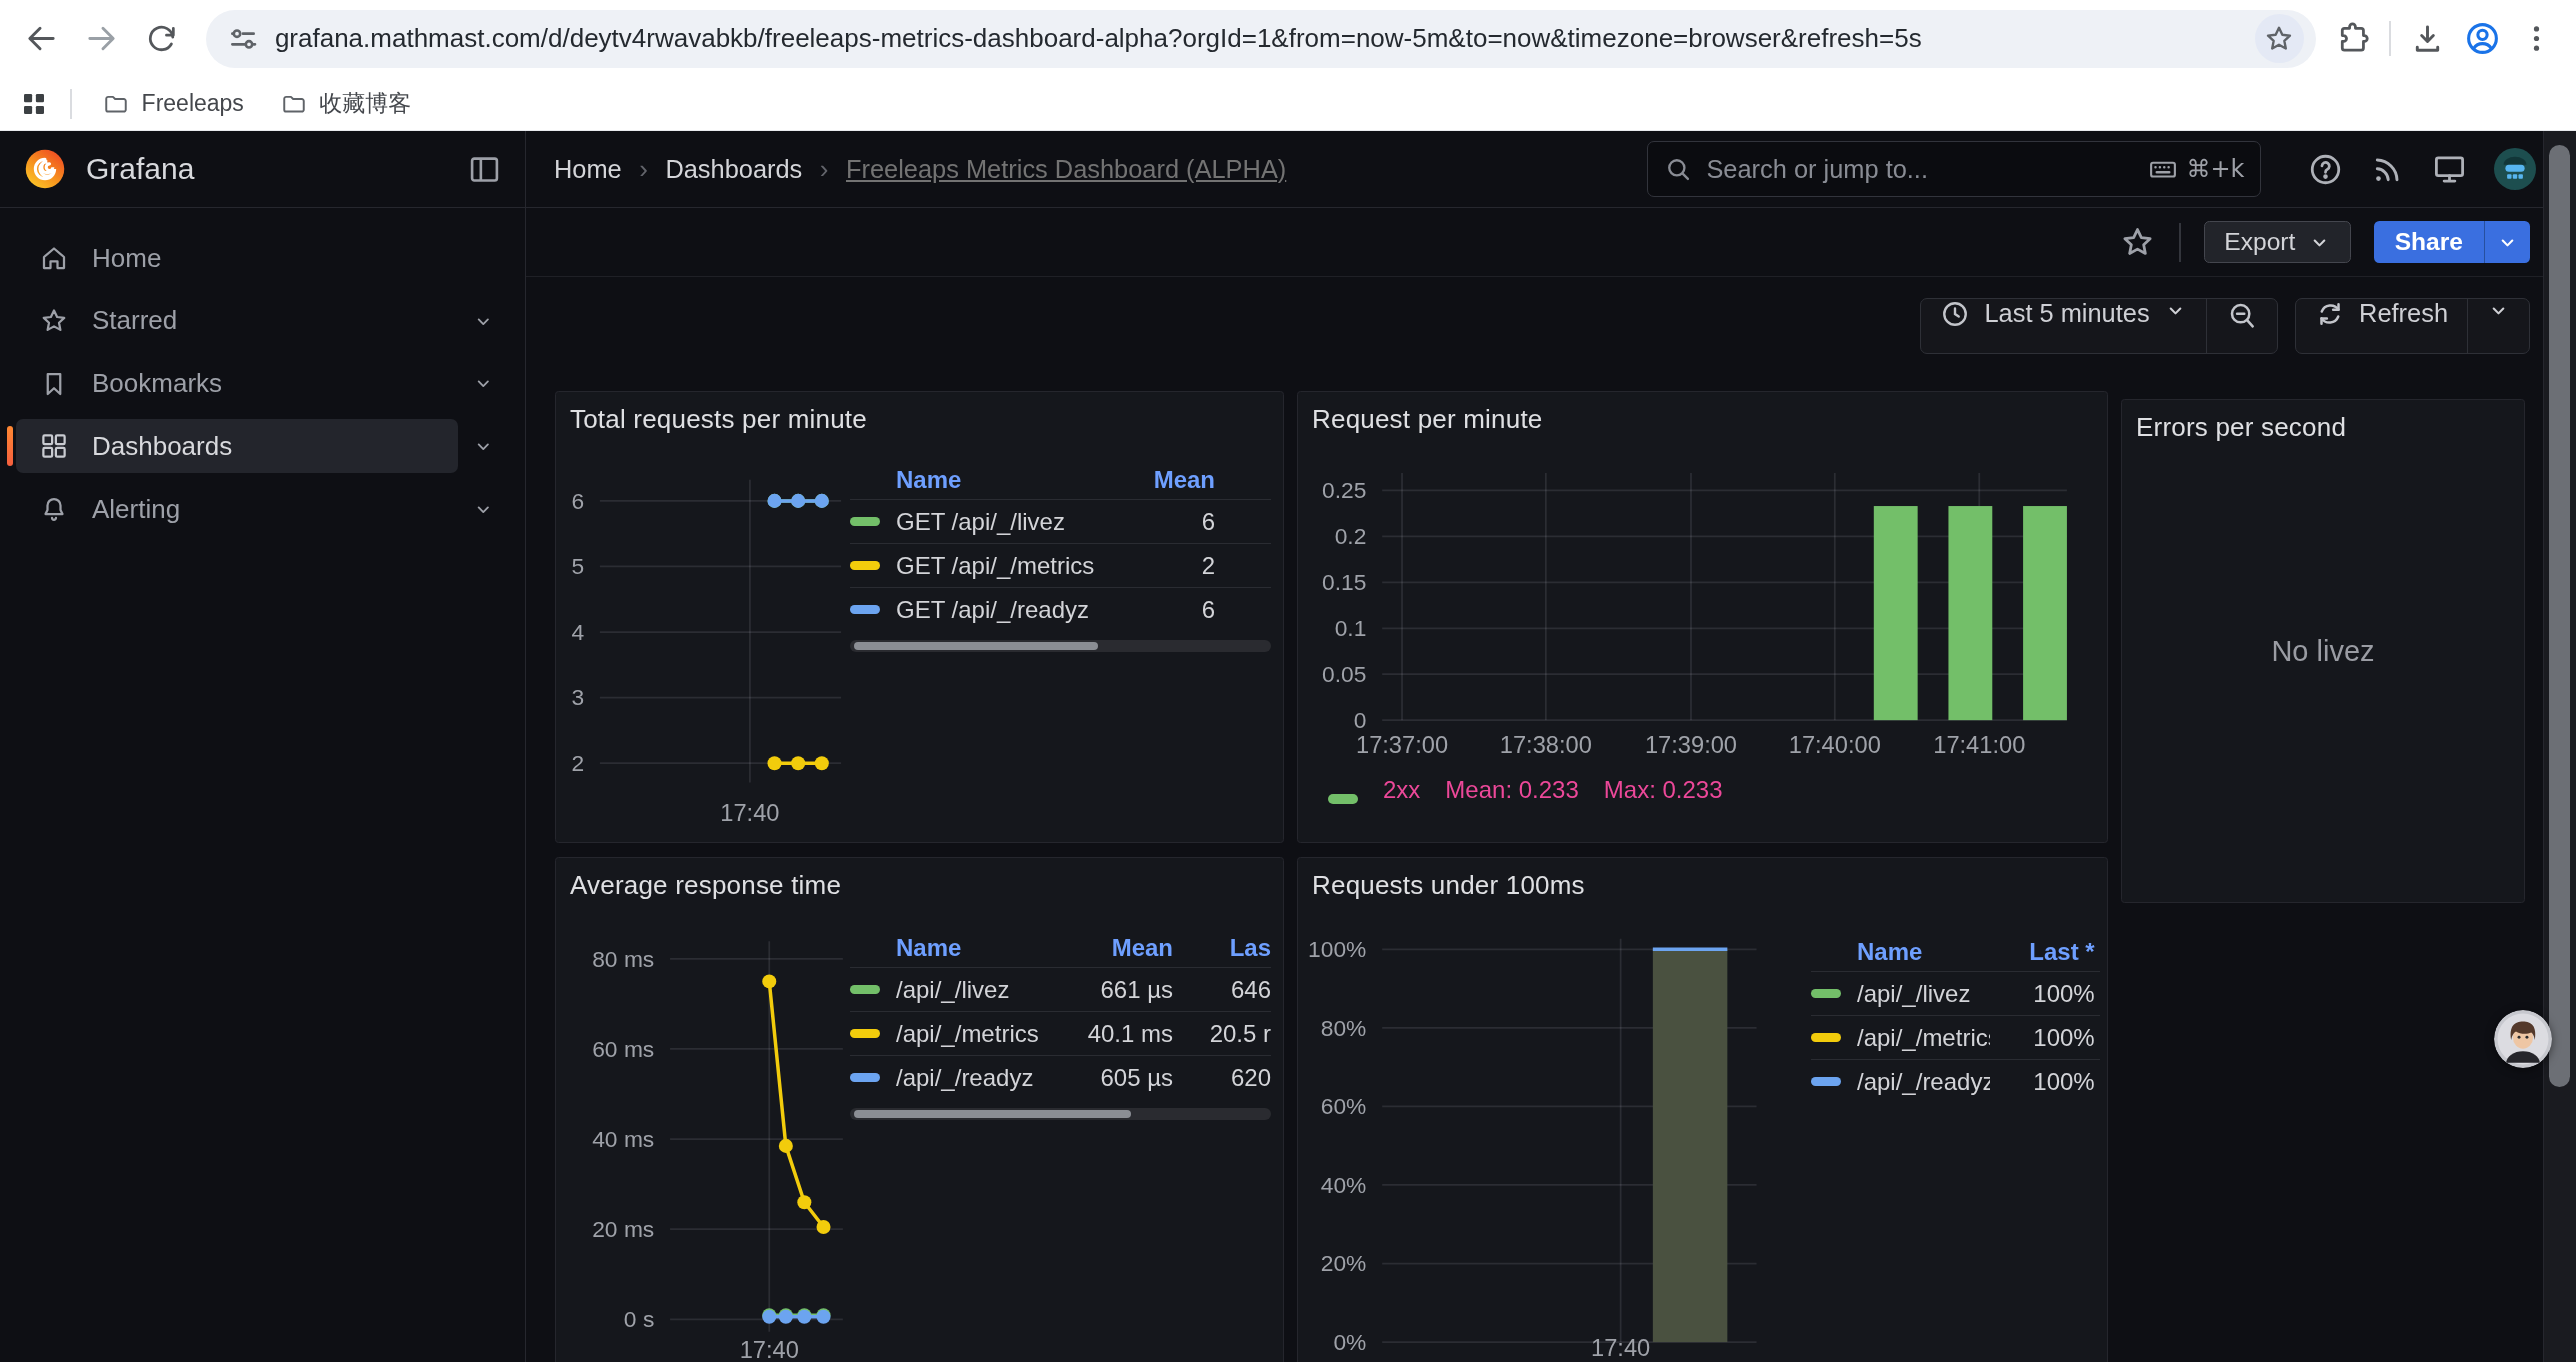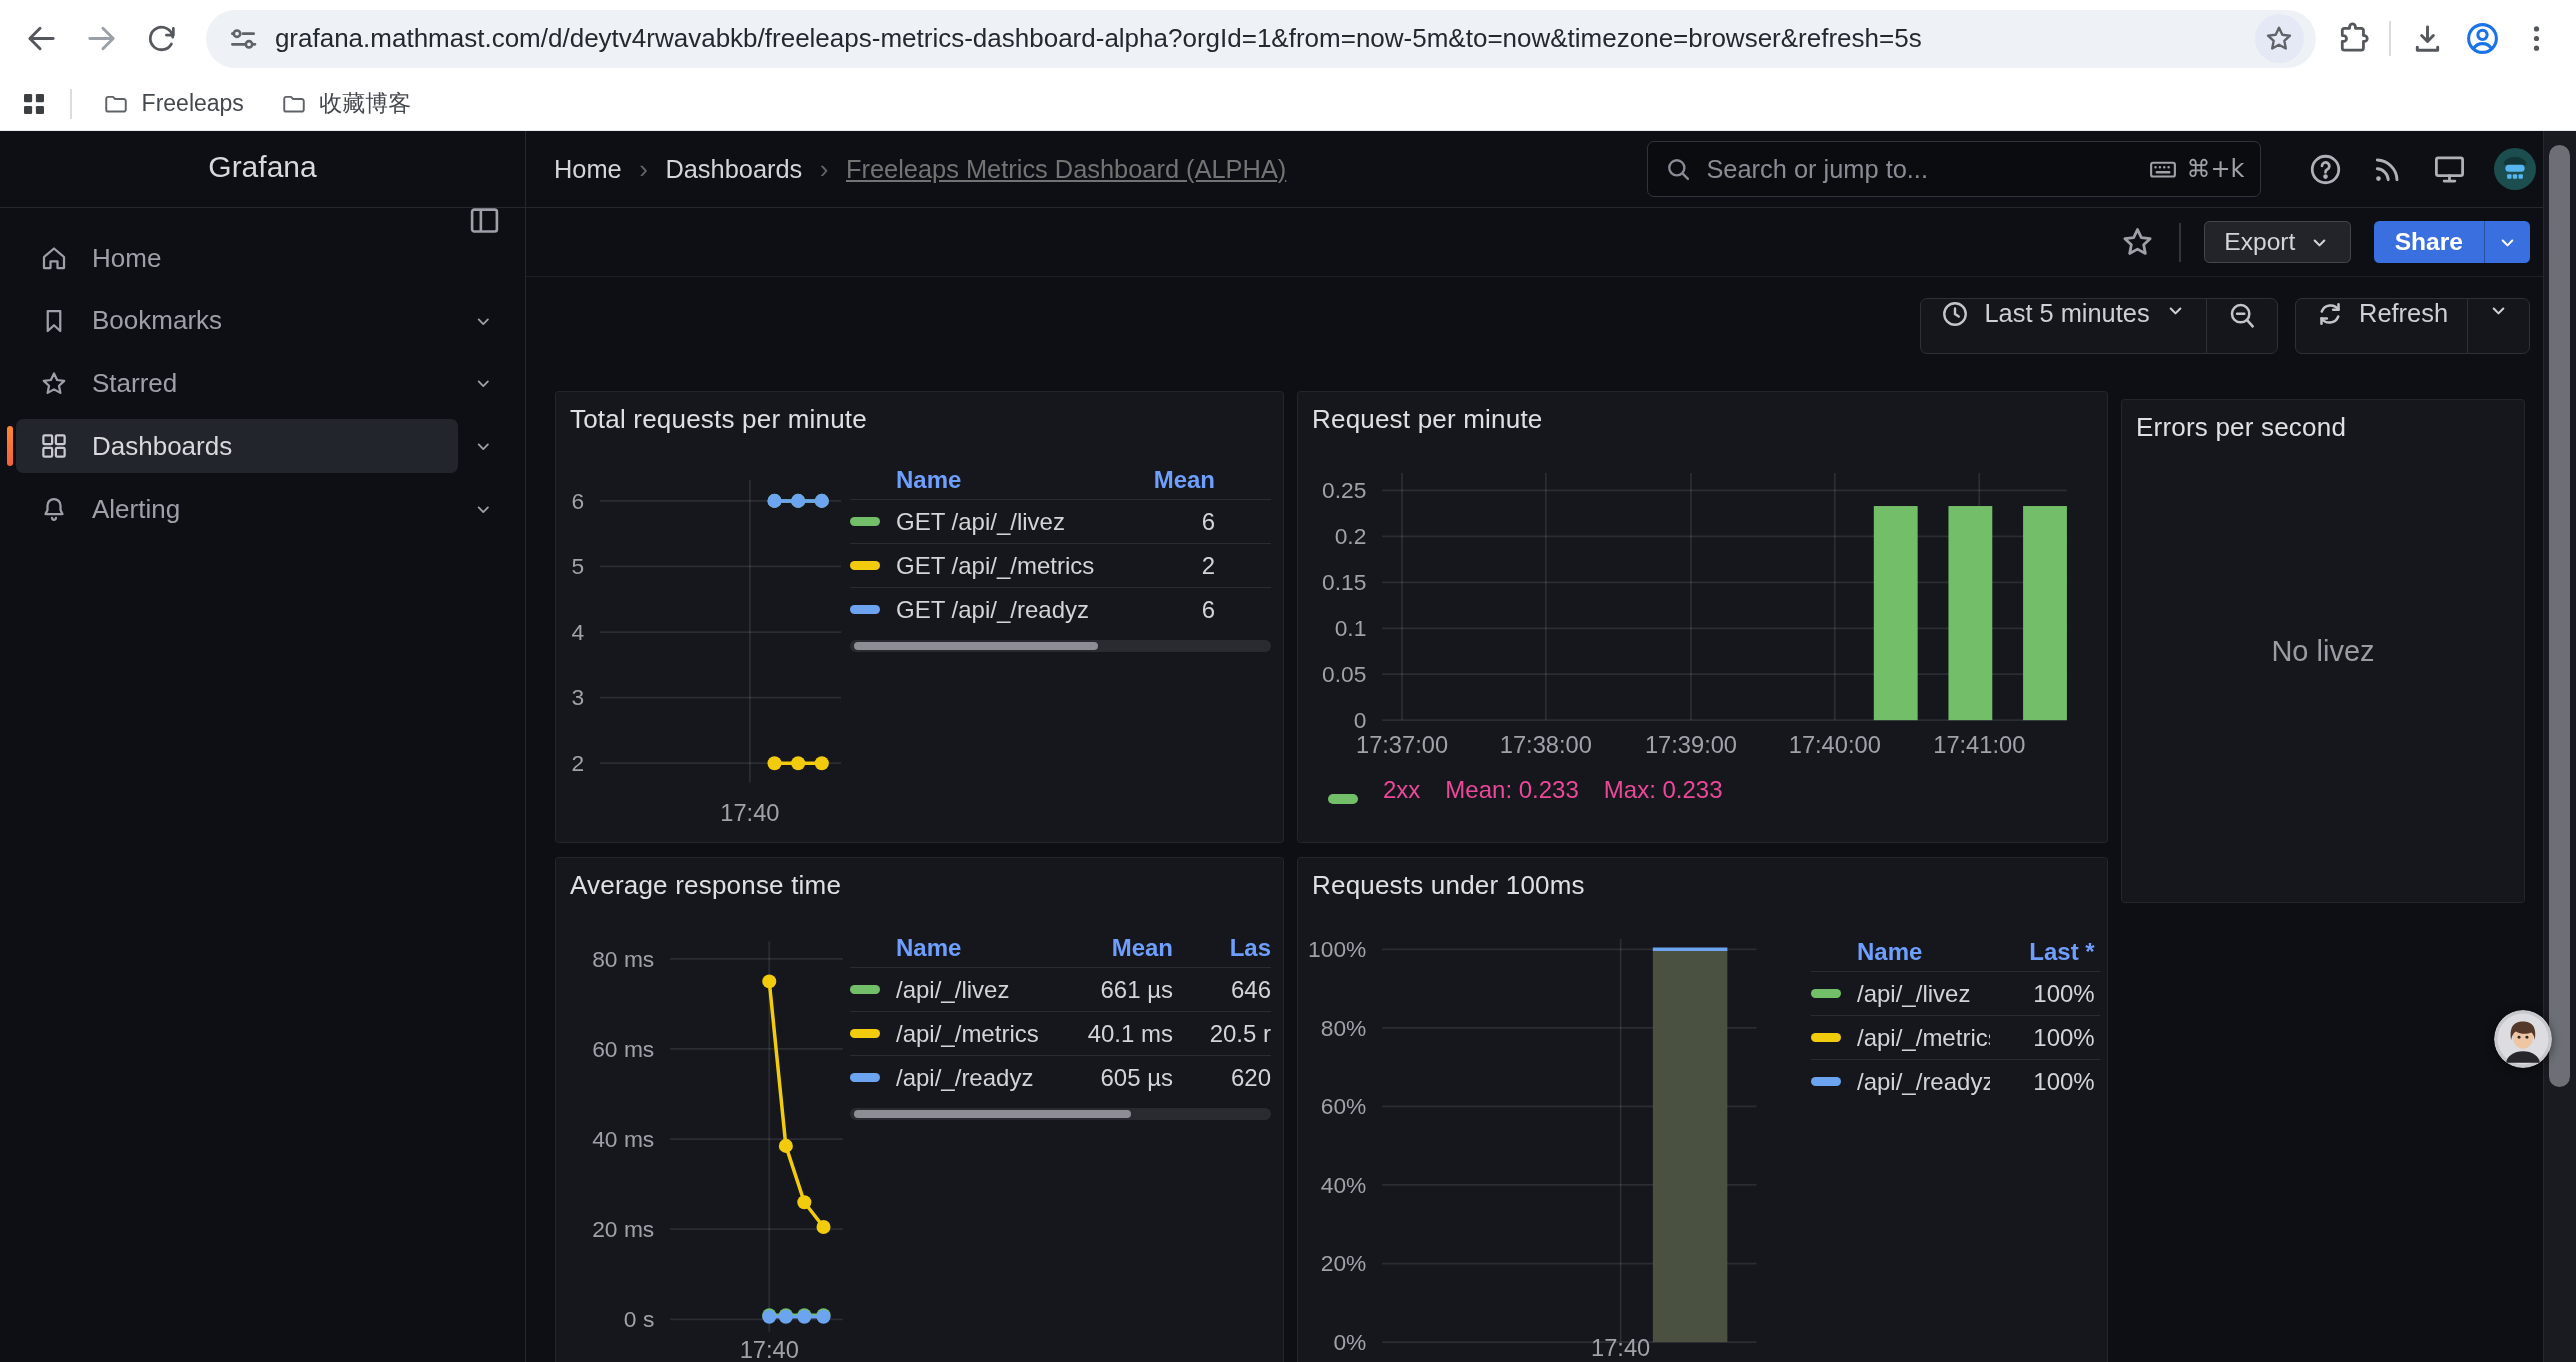--- a/index.html
+++ b/index.html
@@ -19,21 +19,21 @@
   .chrome-actions .icon { color:#54575b; display:flex; }
   .vdiv-light { width:1.8px; height:35px; background:#dadce0; }
 
   .bookmarks-bar { height:54px; background:#ffffff; display:flex; align-items:center; padding:0 19px; gap:21px; border-bottom:0.9px solid #e8eaed; }
   .bm-item { display:flex; align-items:center; gap:12.3px; font-size:23px; color:#44474c; padding:5.3px 10.5px; border-radius:7px; }
   .bm-item .icon { color:#5f6368; display:flex; }
 
   
   .app { display:flex; height:1231px; background:#0e0f14; }
   .sidebar { width:526px; flex:0 0 auto; border-right:0.9px solid #26272e; display:flex; flex-direction:column; background:#0e0f14; }
-  .sidebar-header { height:77px; border-bottom:0.9px solid #26272e; display:flex; align-items:center; padding:0 23px; gap:19px;flex-direction:column; }
+  .sidebar-header { height:77px; border-bottom:0.9px solid #26272e; display:flex; align-items:center; padding:0 23px; gap:19px; }
   .brand { font-size:30px; color:#d8d9dd; }
   .collapse-btn { margin-left:auto; color:#9da0a8; display:flex; }
   .sidenav { padding:23px 16px; display:flex; flex-direction:column; gap:8.8px; }
   .nav-row { display:flex; align-items:center; }
   .nav-main { flex:1; height:54px; border-radius:7px; display:flex; align-items:center; gap:23px; padding:0 23px; color:#9da0a8; font-size:26px; position:relative; }
   .nav-main .icon { display:flex; color:#9da0a8; }
   .nav-row.active .nav-main { background:#23252c; color:#d8d9dd; }
   .nav-row.active .nav-main .icon { color:#c9cbd1; }
   .nav-row.active .nav-main::before { content:''; position:absolute; left:-8.8px; top:7px; bottom:7px; width:6.1px; border-radius:3.5px;
     background:linear-gradient(180deg,#ff8833,#f55f3e); }
@@ -216,39 +216,39 @@
               </svg>
             </span>
             <span>Home</span>
           </div>
           <span class="chev-btn"></span>
         </div>
         <div class="nav-row">
           <div class="nav-main">
             <span class="icon">
               <svg width="30" height="30" viewBox="0 0 24 24" fill="none" stroke="currentColor" stroke-width="1.8" stroke-linejoin="round" stroke-linecap="round">
-                <path d="M7 4h10v16l-5-4.6L7 20z"></path>
+                <path d="M12 3.6l2.5 5.2 5.7.7-4.2 3.9 1.1 5.7-5.1-2.8-5.1 2.8 1.1-5.7-4.2-3.9 5.7-.7z"></path>
               </svg>
             </span>
-            <span>Bookmarks</span>
+            <span>Starred</span>
           </div>
           <span class="chev-btn">
             <svg width="24.6" height="24.6" viewBox="0 0 24 24" fill="none" stroke="currentColor" stroke-width="1.8" stroke-linejoin="round" stroke-linecap="round">
               <path d="M7.5 10.2l4.5 4.5 4.5-4.5"></path>
             </svg>
           </span>
         </div>
         <div class="nav-row">
           <div class="nav-main">
             <span class="icon">
               <svg width="30" height="30" viewBox="0 0 24 24" fill="none" stroke="currentColor" stroke-width="1.8" stroke-linejoin="round" stroke-linecap="round">
-                <path d="M12 3.6l2.5 5.2 5.7.7-4.2 3.9 1.1 5.7-5.1-2.8-5.1 2.8 1.1-5.7-4.2-3.9 5.7-.7z"></path>
+                <path d="M7 4h10v16l-5-4.6L7 20z"></path>
               </svg>
             </span>
-            <span>Starred</span>
+            <span>Bookmarks</span>
           </div>
           <span class="chev-btn">
             <svg width="24.6" height="24.6" viewBox="0 0 24 24" fill="none" stroke="currentColor" stroke-width="1.8" stroke-linejoin="round" stroke-linecap="round">
               <path d="M7.5 10.2l4.5 4.5 4.5-4.5"></path>
             </svg>
           </span>
         </div>
         <div class="nav-row active">
           <div class="nav-main">
             <span class="icon">

